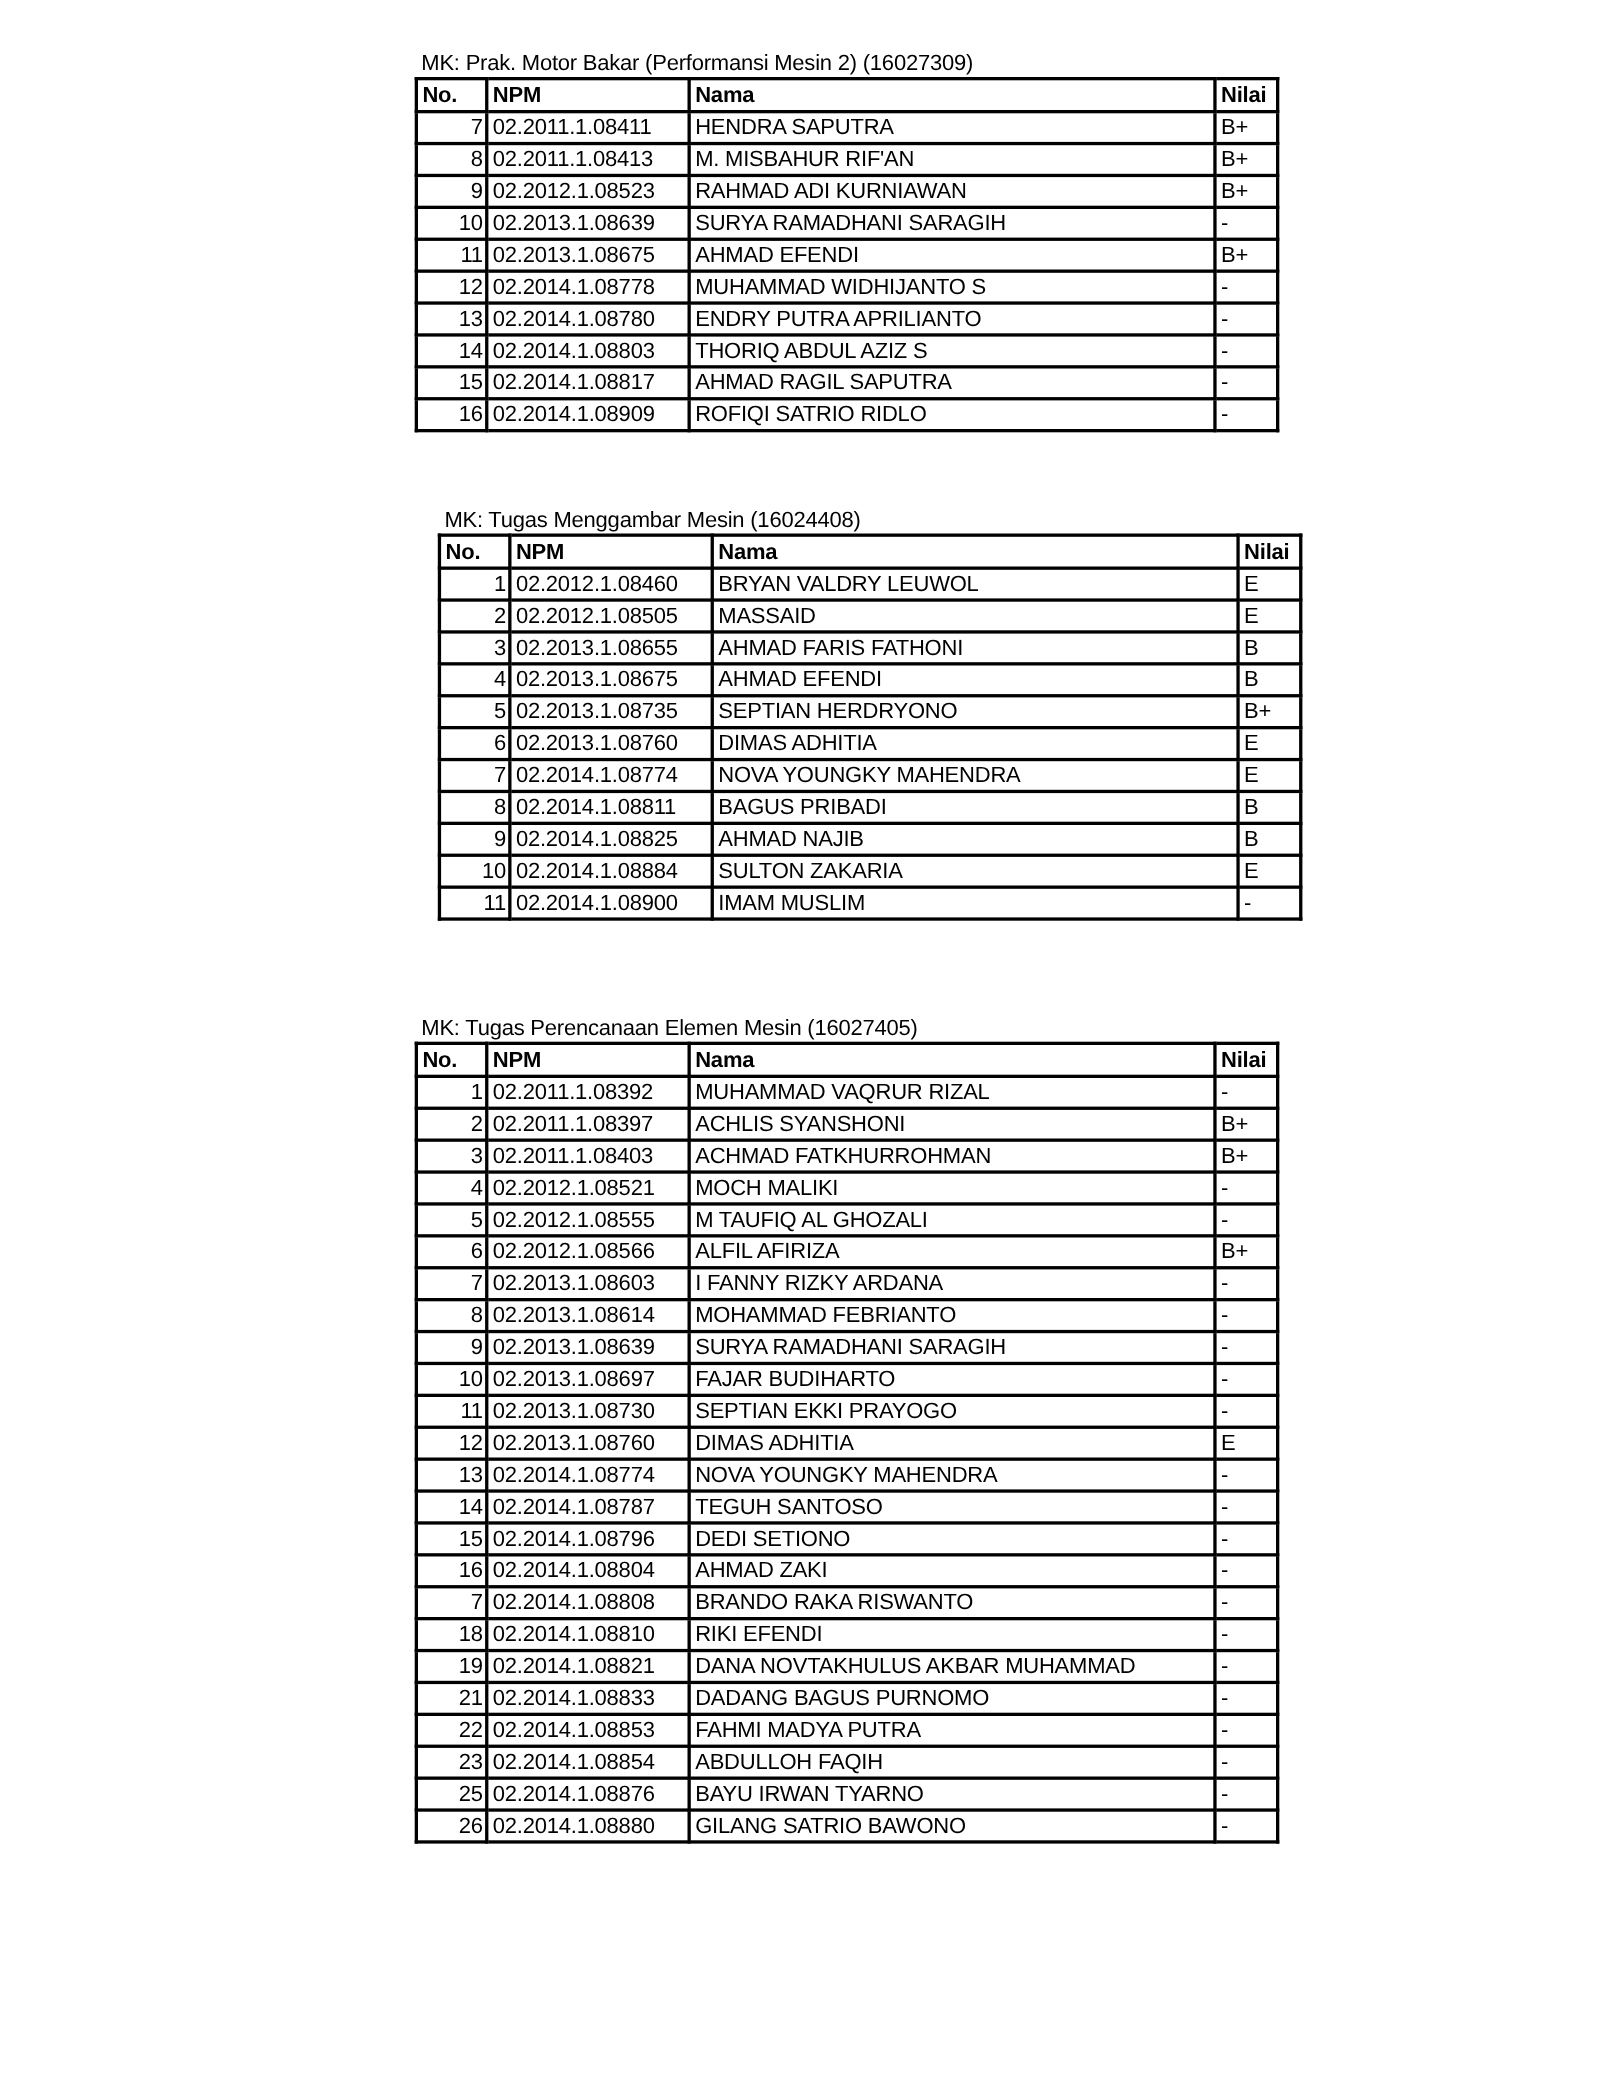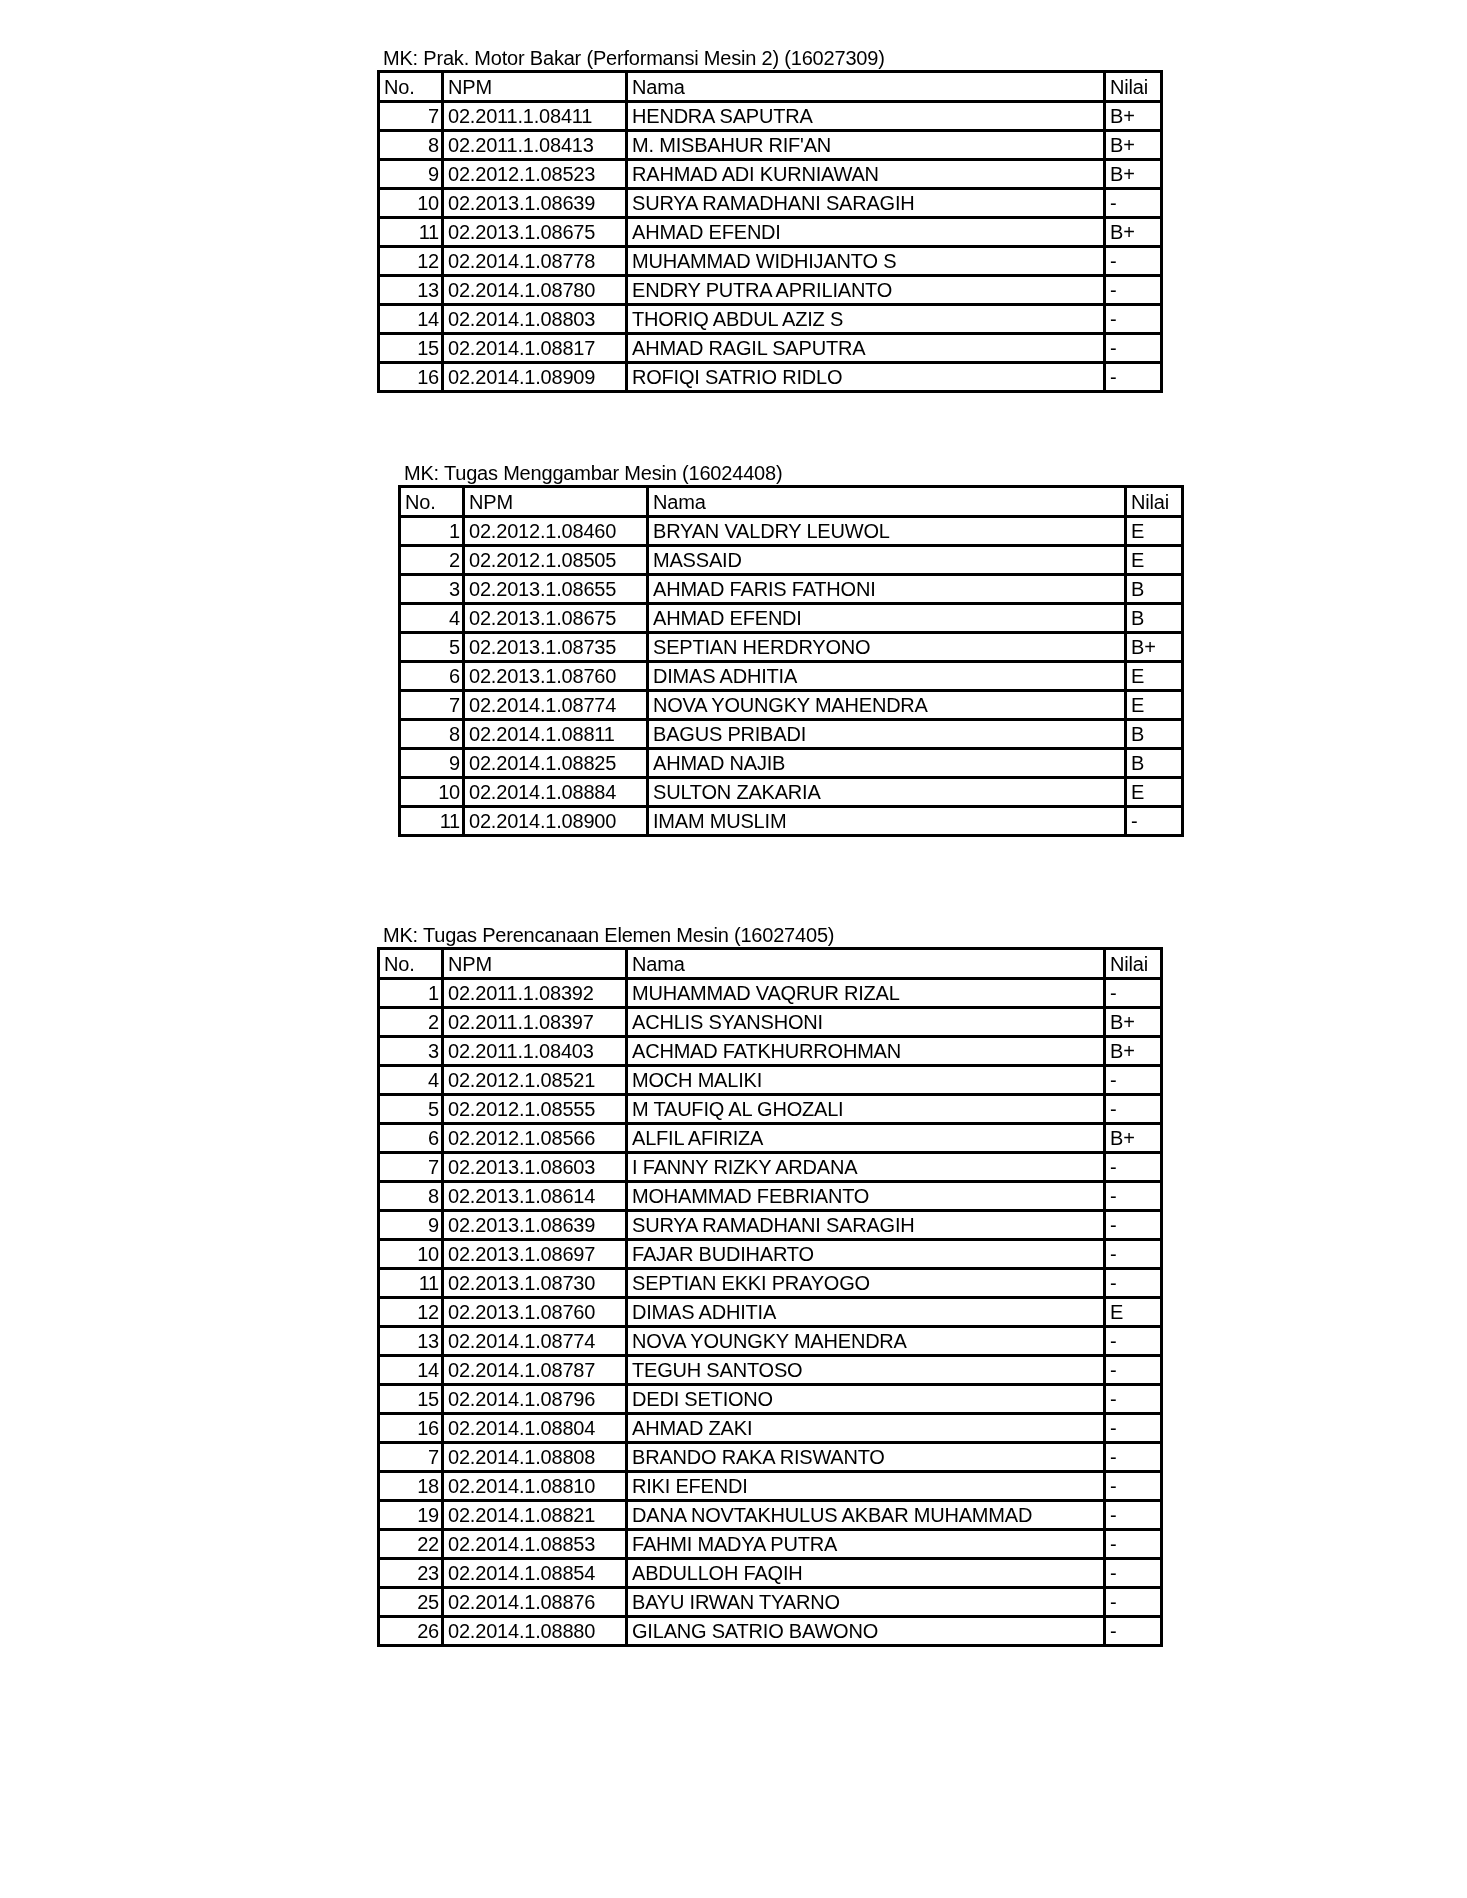--- a/index.html
+++ b/index.html
@@ -6,21 +6,21 @@
   body { width: 1467px; height: 1898px; position: relative; font-family: "Liberation Sans", sans-serif; color: #000; }
   .section { position: absolute; left: 377px; width: 783px; }
   .title { font-size: 20px; line-height: 24px; height: 24px; padding-left: 6px; white-space: nowrap; letter-spacing: -0.2px; }
   table { border-collapse: collapse; width: 783px; table-layout: fixed; }
   td { border: 3px solid #000; height: 26px; padding: 0 4px; font-size: 20px; line-height: 26px; white-space: nowrap; overflow: hidden; letter-spacing: -0.2px; }
   col.c-no { width: 64px; }
   col.c-npm { width: 184px; }
   col.c-nama { width: 478px; }
   col.c-nilai { width: 57px; }
   td.no { text-align: right; padding-right: 2px; }
-  tr.head td { height: 27px; }
+  tr.head td { height: 27px; font-weight: bold; }
 </style>
 </head>
 <body>
 
 <div class="section" style="top:46px;">
   <div class="title">MK: Prak. Motor Bakar (Performansi Mesin 2) (16027309)</div>
   <table>
     <colgroup>
         <col class="c-no">
         <col class="c-npm">
@@ -308,20 +308,26 @@
           <td>RIKI EFENDI</td>
           <td>-</td>
         </tr>
         <tr>
           <td class="no">19</td>
           <td>02.2014.1.08821</td>
           <td>DANA NOVTAKHULUS AKBAR MUHAMMAD</td>
           <td>-</td>
         </tr>
         <tr>
+          <td class="no">21</td>
+          <td>02.2014.1.08833</td>
+          <td>DADANG BAGUS PURNOMO</td>
+          <td>-</td>
+        </tr>
+        <tr>
           <td class="no">22</td>
           <td>02.2014.1.08853</td>
           <td>FAHMI MADYA PUTRA</td>
           <td>-</td>
         </tr>
         <tr>
           <td class="no">23</td>
           <td>02.2014.1.08854</td>
           <td>ABDULLOH FAQIH</td>
           <td>-</td>

